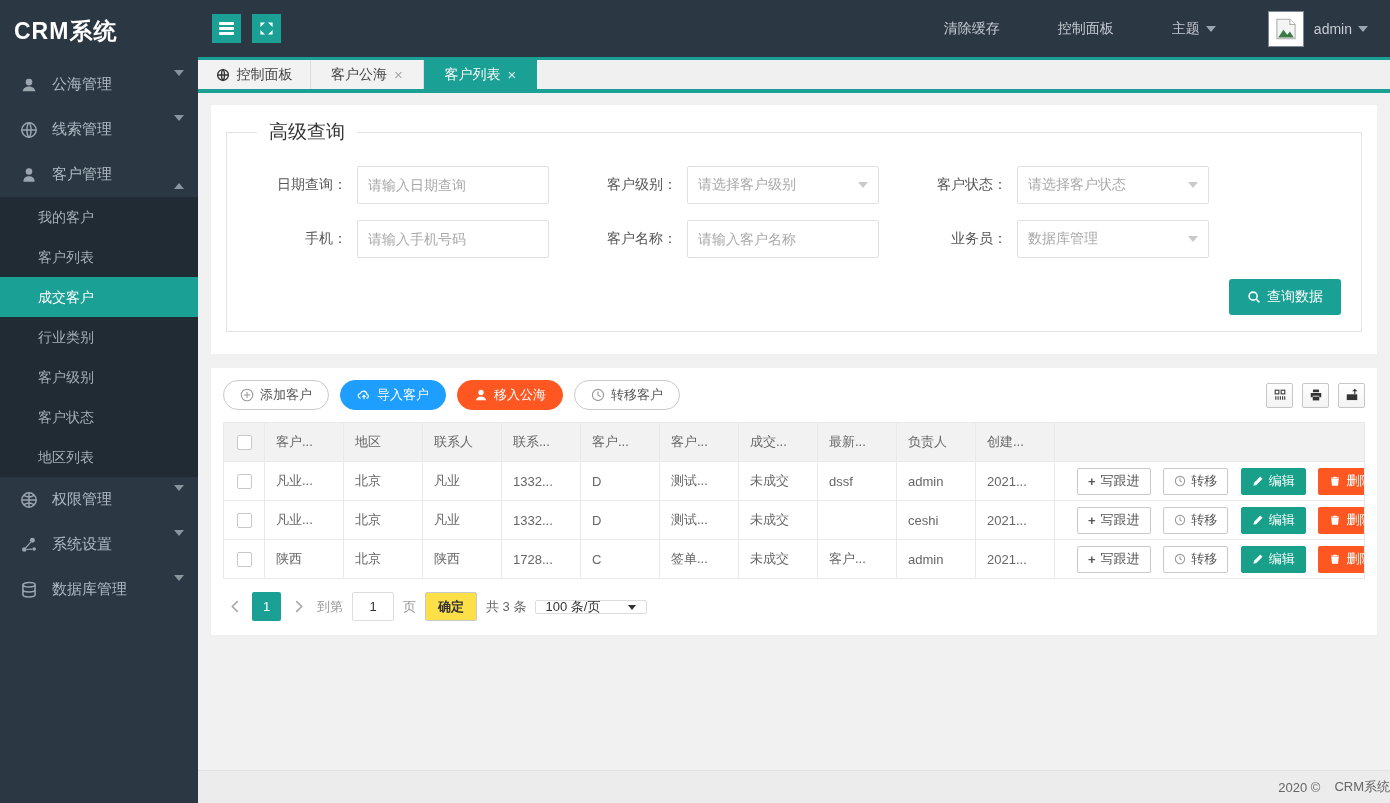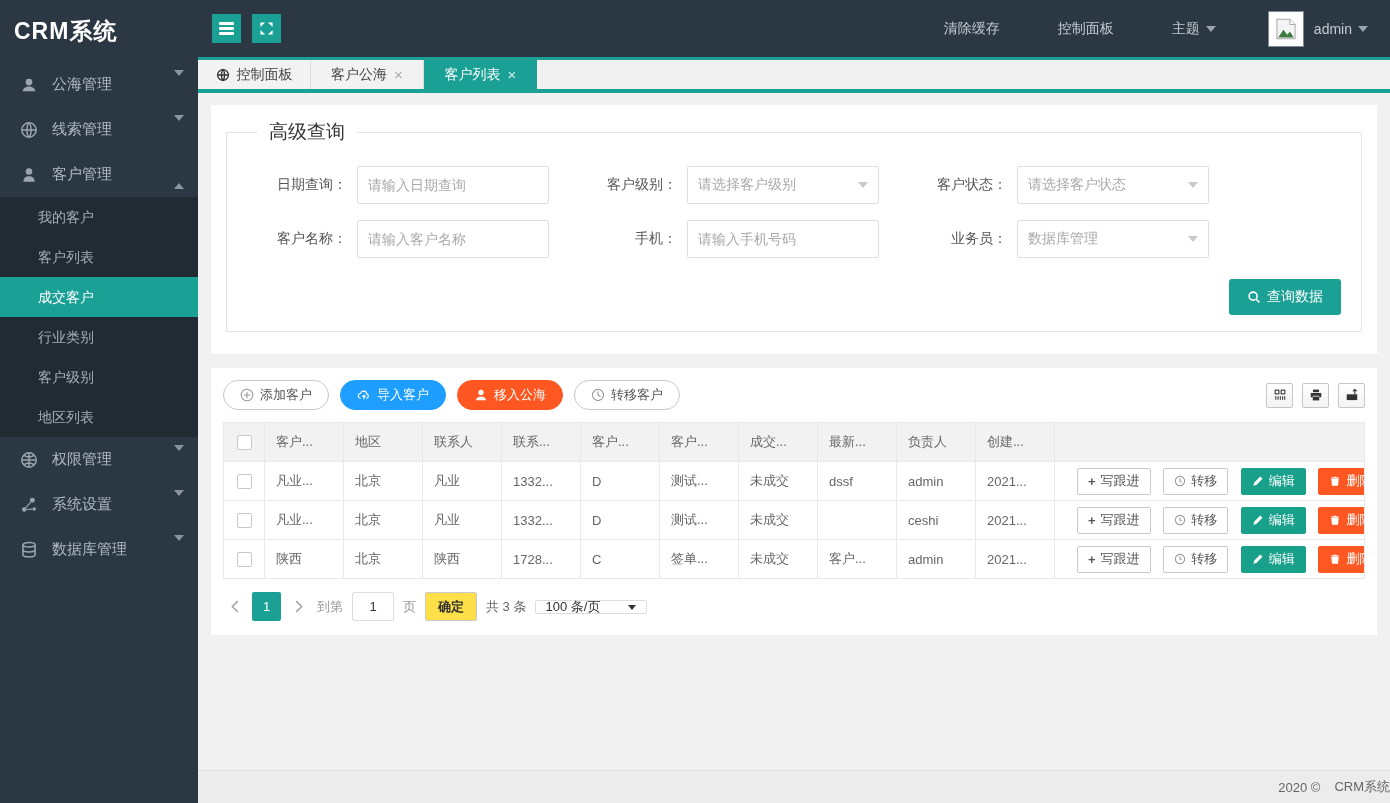--- a/index.html
+++ b/index.html
@@ -127,20 +127,21 @@
     <span>客户管理</span>
     <span class="caret-wrap"><span class="caret-up"></span></span>
   </div>
 
   <div class="submenu">
     <div class="submenu-item">我的客户</div>
     <div class="submenu-item">客户列表</div>
     <div class="submenu-item active">成交客户</div>
     <div class="submenu-item">行业类别</div>
     <div class="submenu-item">客户级别</div>
+    <div class="submenu-item">客户状态</div>
     <div class="submenu-item">地区列表</div>
   </div>
 
   <div class="nav-item">
     <span class="nico"><svg viewBox="0 0 16 16" fill="none" stroke="currentColor" stroke-width="1.3">
           <circle cx="8" cy="8" r="6.4"></circle>
           <path d="M8 1.6v12.8M1.6 8h12.8M3.2 3.6c2.8 1.9 6.8 1.9 9.6 0M3.2 12.4c2.8-1.9 6.8-1.9 9.6 0"></path>
         </svg></span>
     <span>权限管理</span>
     <span class="caret-wrap"><span class="caret-down"></span></span>
@@ -237,26 +238,26 @@
             </div>
           </div>
           <div class="field">
             <label>客户状态：</label>
             <div class="selbox">
               <span>请选择客户状态</span>
               <span class="caret-down"></span>
             </div>
           </div>
           <div class="field">
+            <label>手机：</label>
+            <input class="tbox" placeholder="请输入手机号码" style="">
+          </div>
+          <div class="field">
             <label>客户名称：</label>
             <input class="tbox" placeholder="请输入客户名称" style="">
-          </div>
-          <div class="field">
-            <label>手机：</label>
-            <input class="tbox" placeholder="请输入手机号码" style="">
           </div>
           <div class="field">
             <label>业务员：</label>
             <div class="selbox">
               <span>数据库管理</span>
               <span class="caret-down"></span>
             </div>
           </div>
         </div>
         <div class="query-actions">

